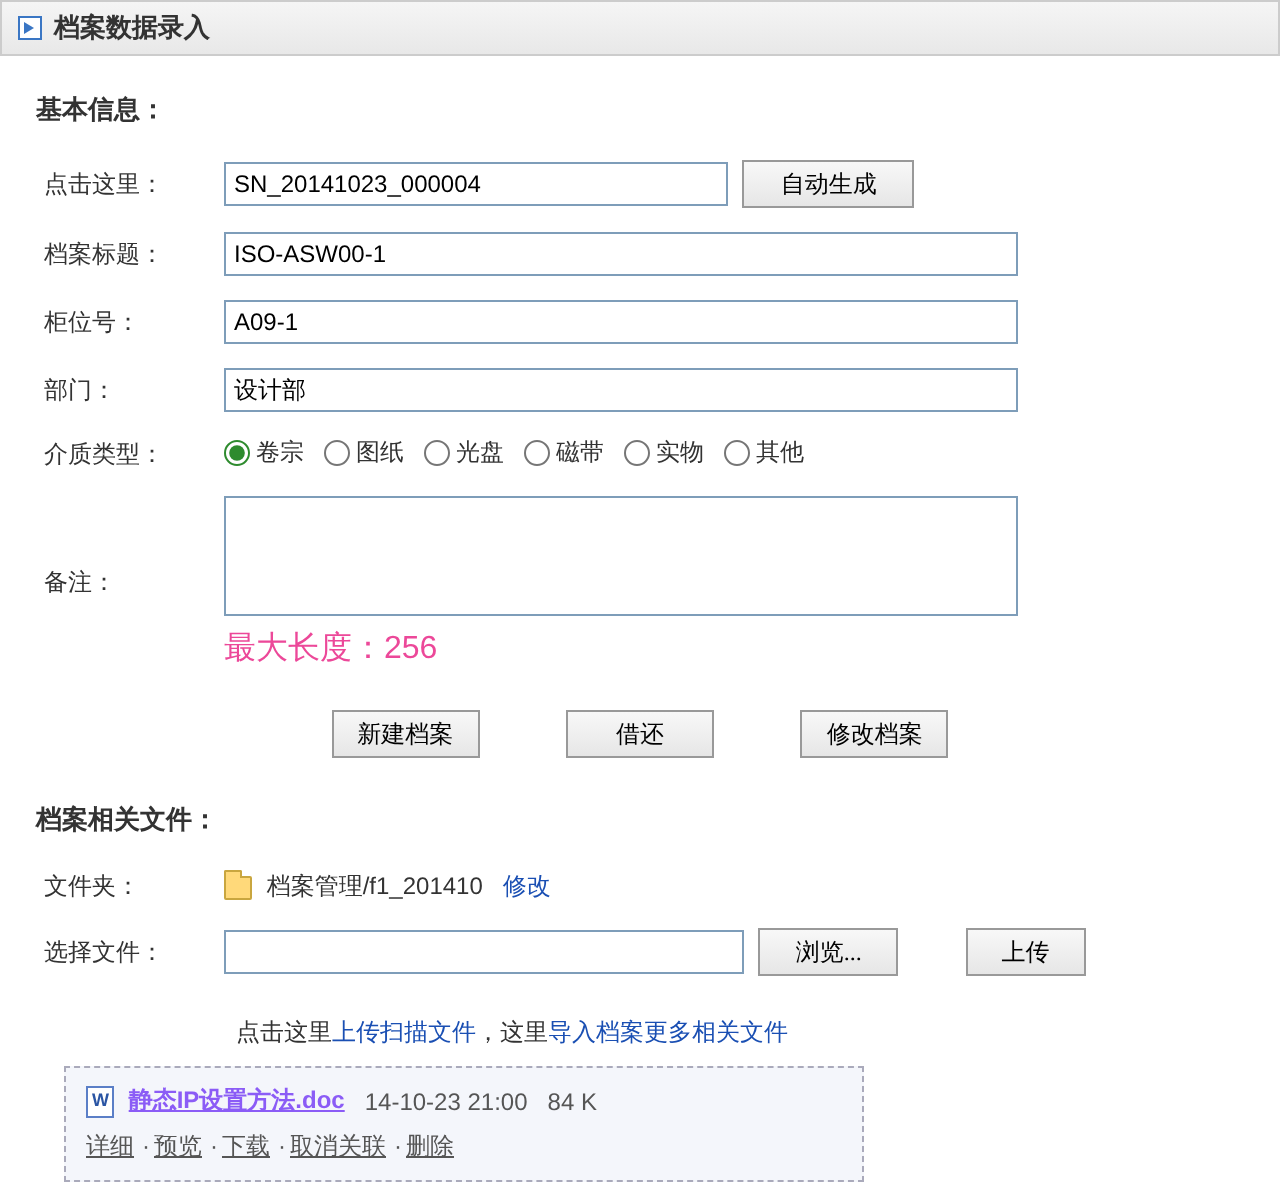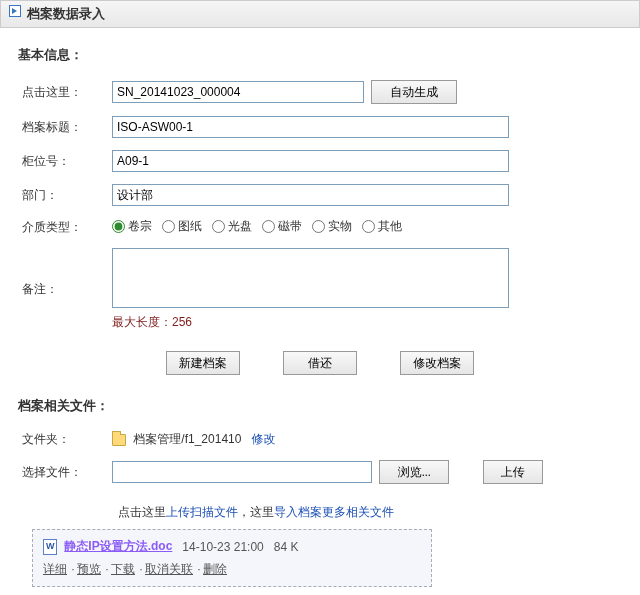--- a/index.html
+++ b/index.html
@@ -1,34 +1,34 @@
 <!DOCTYPE html>
 <html><head>
 <meta charset="utf-8">
 <style>
 *{box-sizing:border-box;margin:0;padding:0}
 body{font-family:"Microsoft YaHei",SimSun,Arial,sans-serif;font-size:12px;color:#333;background:#fff}
 .page{width:640px}
-.titlebar{background:linear-gradient(#f5f5f5,#e8e8e8);border:1px solid #ccc;padding:4px 8px;display:flex;gap:6px}
+.titlebar{background:linear-gradient(#f5f5f5,#e8e8e8);border:1px solid #ccc;padding:4px 8px;display:flex;align-items:center;gap:6px}
 .titlebar .ticon{width:12px;height:12px;border:1px solid #3a76c4;background:#fff;position:relative;display:inline-block}
 .titlebar .ticon::after{content:"";position:absolute;left:2px;top:2px;border-left:5px solid #3a76c4;border-top:3px solid transparent;border-bottom:3px solid transparent}
 .titlebar b{font-size:13px}
 .content{padding:10px 18px}
 .sechead{font-weight:bold;font-size:13px;margin:8px 0 10px 0}
 table.form{border-collapse:collapse;width:100%}
 table.form td{padding:6px 4px;vertical-align:middle}
 td.lbl{width:90px;color:#333}
 .tin{border:1px solid #7e9db9;height:22px;padding:2px 4px;font-size:12px;font-family:inherit;background:#fff}
 .w-num{width:252px}
 .w-full{width:397px}
 .btn{border:1px solid #999;background:linear-gradient(#f8f8f8,#e6e6e6);height:24px;padding:0 10px;font-size:12px;cursor:pointer;font-family:Liberation Serif, serif}
 .radiorow label{margin-right:10px;display:inline-flex;align-items:center;gap:3px}
 .radiorow input{accent-color:#2e8b2e}
 textarea.tin{height:60px;width:397px;resize:none}
-.hint{color:#7f1d1d;font-size:12px;margin-top:3px}
+.hint{color:#ec4899;font-size:16px;margin-top:3px}
 .btnrow{text-align:center;margin:14px 0 22px 0}
 .btnrow .btn{min-width:74px;margin:0 20px}
 .folder-ico{display:inline-block;width:14px;height:12px;background:#ffd97a;border:1px solid #c9a63f;border-radius:1px;position:relative;margin-right:4px;vertical-align:middle}
 .folder-ico::before{content:"";position:absolute;left:-1px;top:-4px;width:7px;height:3px;background:#ffd97a;border:1px solid #c9a63f;border-bottom:none;border-radius:1px 1px 0 0}
 a.lk{color:#1a4fb3;text-decoration:none}
 .tip{margin:14px 0 8px 100px}
 .filebox{border:1px dashed #aab;background:#f4f6fb;padding:8px 10px;margin:6px 14px 0 14px;width:400px}
 .file-ico{display:inline-block;width:14px;height:16px;background:#fff;border:1px solid #5b7fc7;position:relative;margin-right:4px;vertical-align:middle}
 .file-ico::after{content:"W";position:absolute;left:2px;top:1px;font-size:9px;color:#2a55a4;font-weight:bold;font-family:Arial}
 .fline1{display:flex;align-items:center;gap:10px;color:#555}

